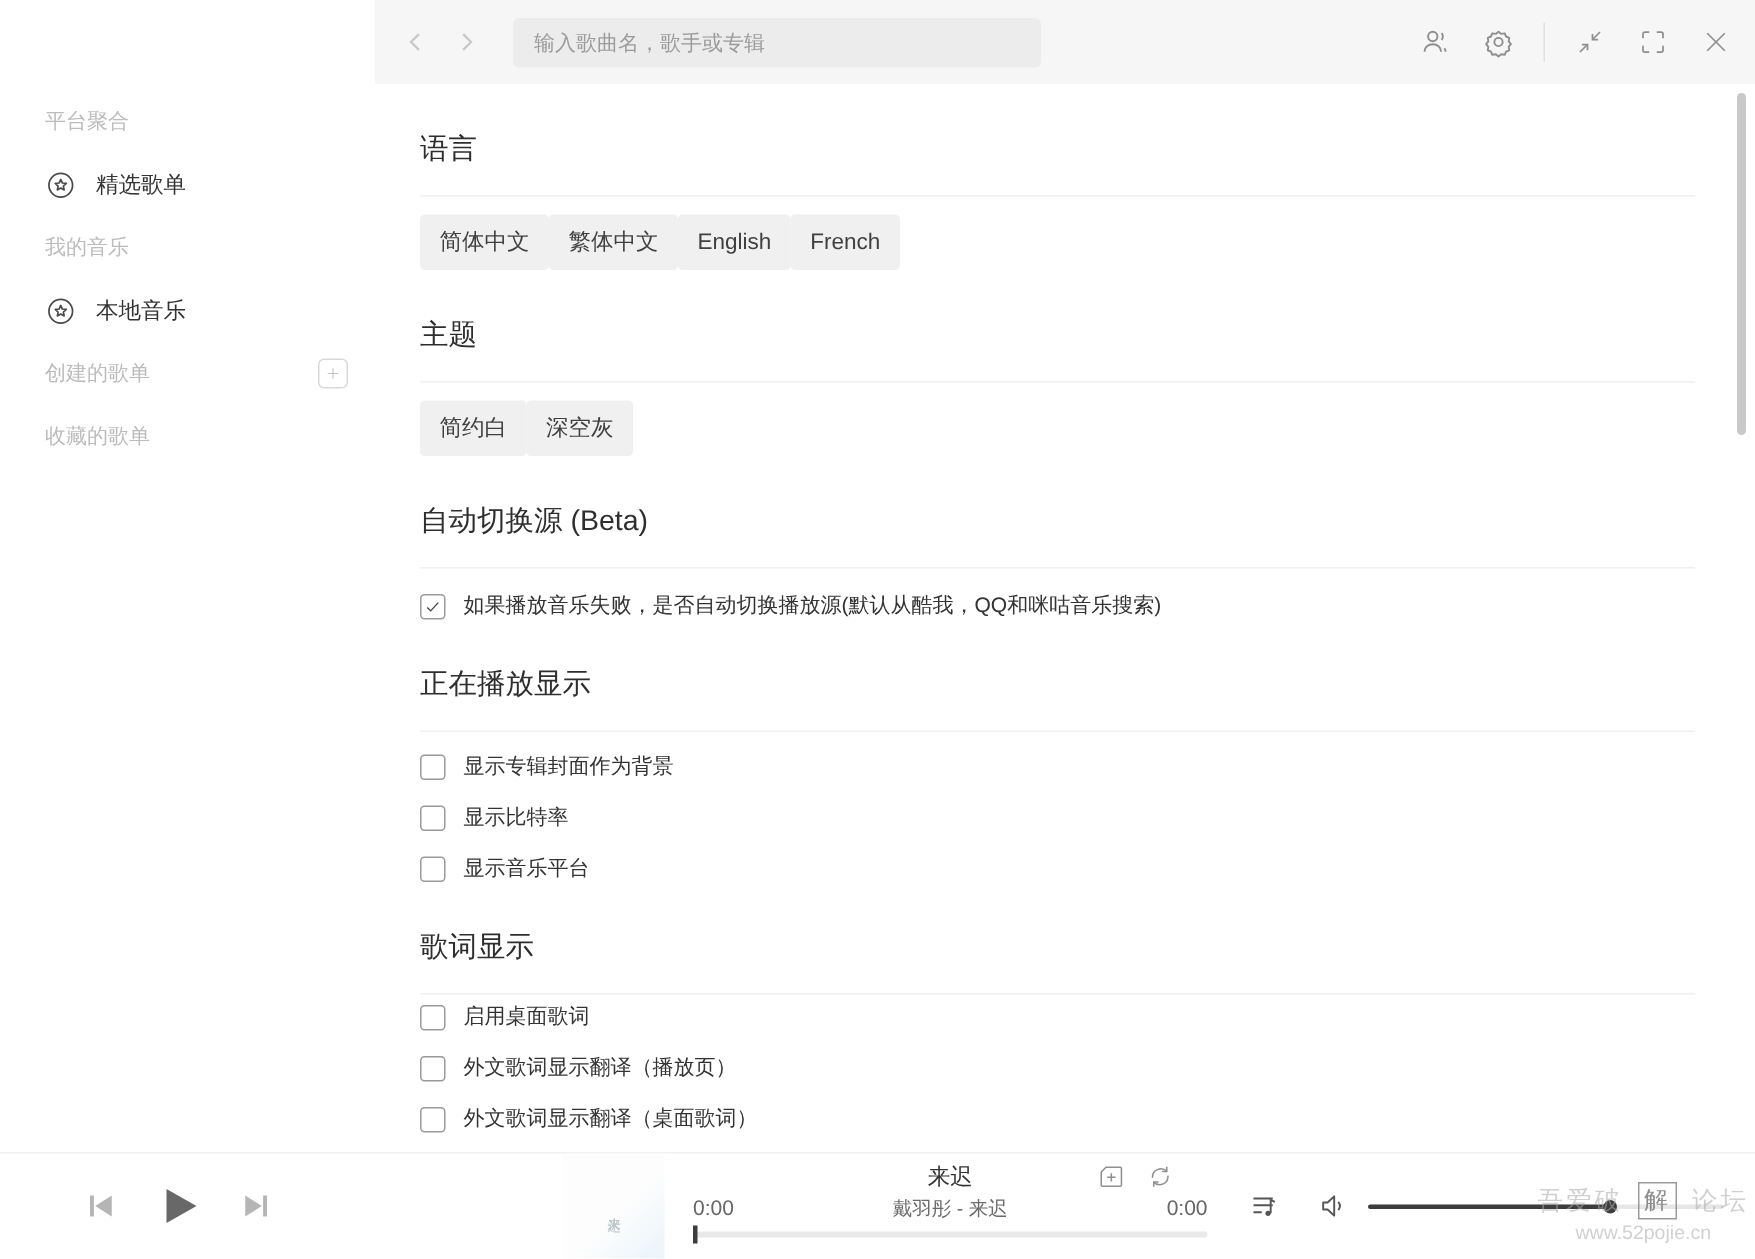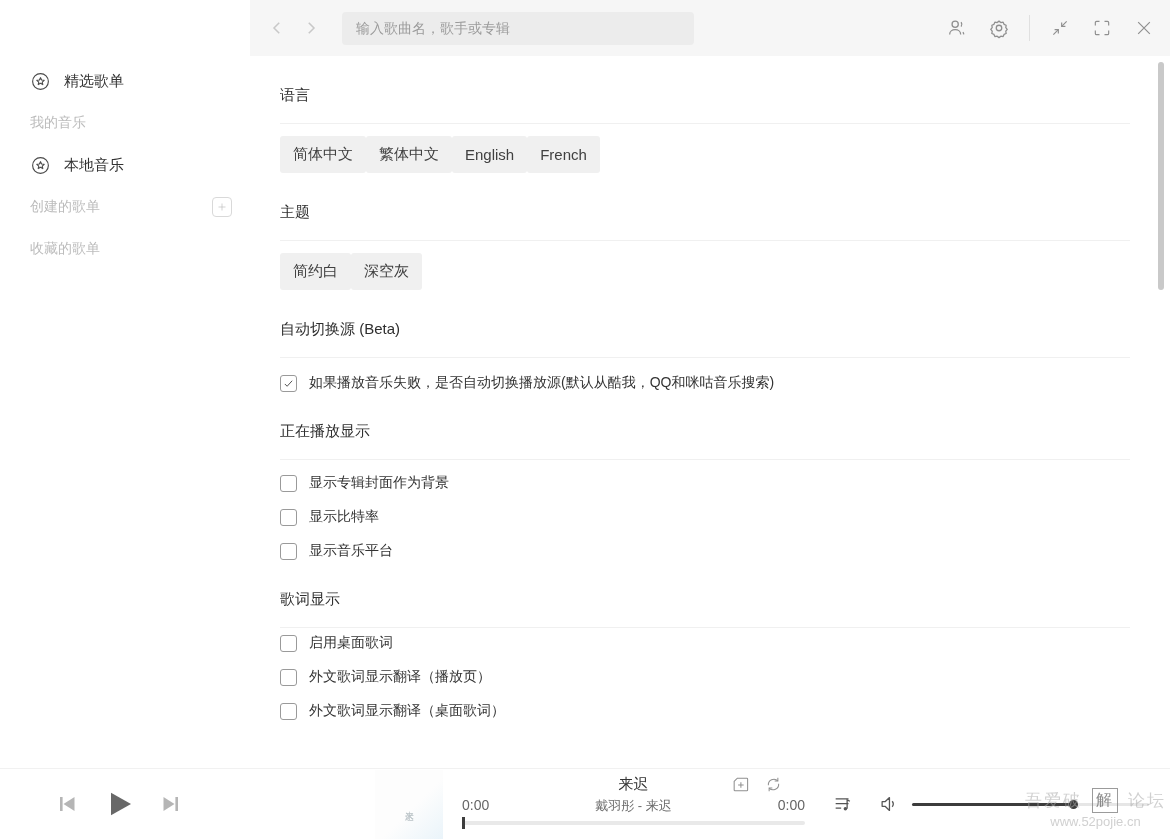--- a/index.html
+++ b/index.html
@@ -24,21 +24,21 @@
   .sidebar { position:absolute; left:0; top:0; width:250px; bottom:71px; background:#fff; padding-top:60px; }
   .sb-section { padding:0 30px; height:42px; display:flex; align-items:center; font-size:14px; color:#bcbcbc; }
   .sb-item { padding:0 30px; height:42px; display:flex; align-items:center; font-size:15px; color:#333; cursor:pointer; }
   .sb-item svg { stroke:#4a4a4a; fill:none; stroke-width:1.3; margin-right:13px; }
   .sb-row { display:flex; align-items:center; justify-content:space-between; }
   .sb-add { width:20px; height:20px; border:1px solid #d9d9d9; border-radius:4px; display:flex; align-items:center; justify-content:center; cursor:pointer; margin-right:-12px; }
   .sb-add svg { stroke:#c0c0c0; stroke-width:1.4; }
 
   
   .content { position:absolute; left:250px; top:56px; right:0; bottom:71px; background:#fff; padding:0 40px 0 30px; overflow:hidden; }
-  .sec-title { font-size:15px; color:#2e2e2e; padding:30px 0 18px; border-bottom:1px solid #f0f0f0; }
+  .sec-title { font-size:19px; color:#2e2e2e; padding:30px 0 18px; border-bottom:1px solid #f0f0f0; }
   .opt-row { display:flex; gap:0; margin-top:12px; }
   .opt-btn { background:#f0f0f0; border:none; border-radius:3px; padding:9px 13px; font-size:15px; color:#404040; font-family:inherit; cursor:pointer; }
   .chk-row { display:flex; align-items:center; margin-top:16px; cursor:pointer; }
   .chk-box { width:17px; height:17px; border:1.5px solid #9a9a9a; border-radius:3px; margin-right:12px; flex:0 0 auto; display:flex; align-items:center; justify-content:center; background:#fff; }
   .chk-box svg { stroke:#444; stroke-width:2; fill:none; }
   .chk-label { font-size:14px; color:#333; }
   .scrollbar-thumb { position:absolute; right:6px; top:6px; width:6px; height:228px; background:#c9c9c9; border-radius:3px; }
 
   
   .playerbar { position:absolute; left:0; bottom:0; right:0; height:71px; background:#fff; border-top:1px solid #f1f1f1; }
@@ -136,20 +136,23 @@
       <span style="display:flex">
         <svg width="20" height="20" viewBox="0 0 24 24">
             <path d="M5 5l14 14M19 5L5 19"></path>
           </svg>
       </span>
     </div>
   </div>
 </div>
 
 <div class="sidebar">
+  <div class="sb-section">
+    <span>平台聚合</span>
+  </div>
   <div class="sb-item">
     <span style="display:flex">
       <svg width="21" height="21" viewBox="0 0 24 24">
           <circle cx="12" cy="12" r="9"></circle>
           <path d="M12 7.6l1.25 2.7 2.95.33-2.2 2 .6 2.9L12 14.1l-2.6 1.43.6-2.9-2.2-2 2.95-.33z" stroke-linejoin="round"></path>
         </svg>
     </span>
     <span>精选歌单</span>
   </div>
   <div class="sb-section">

